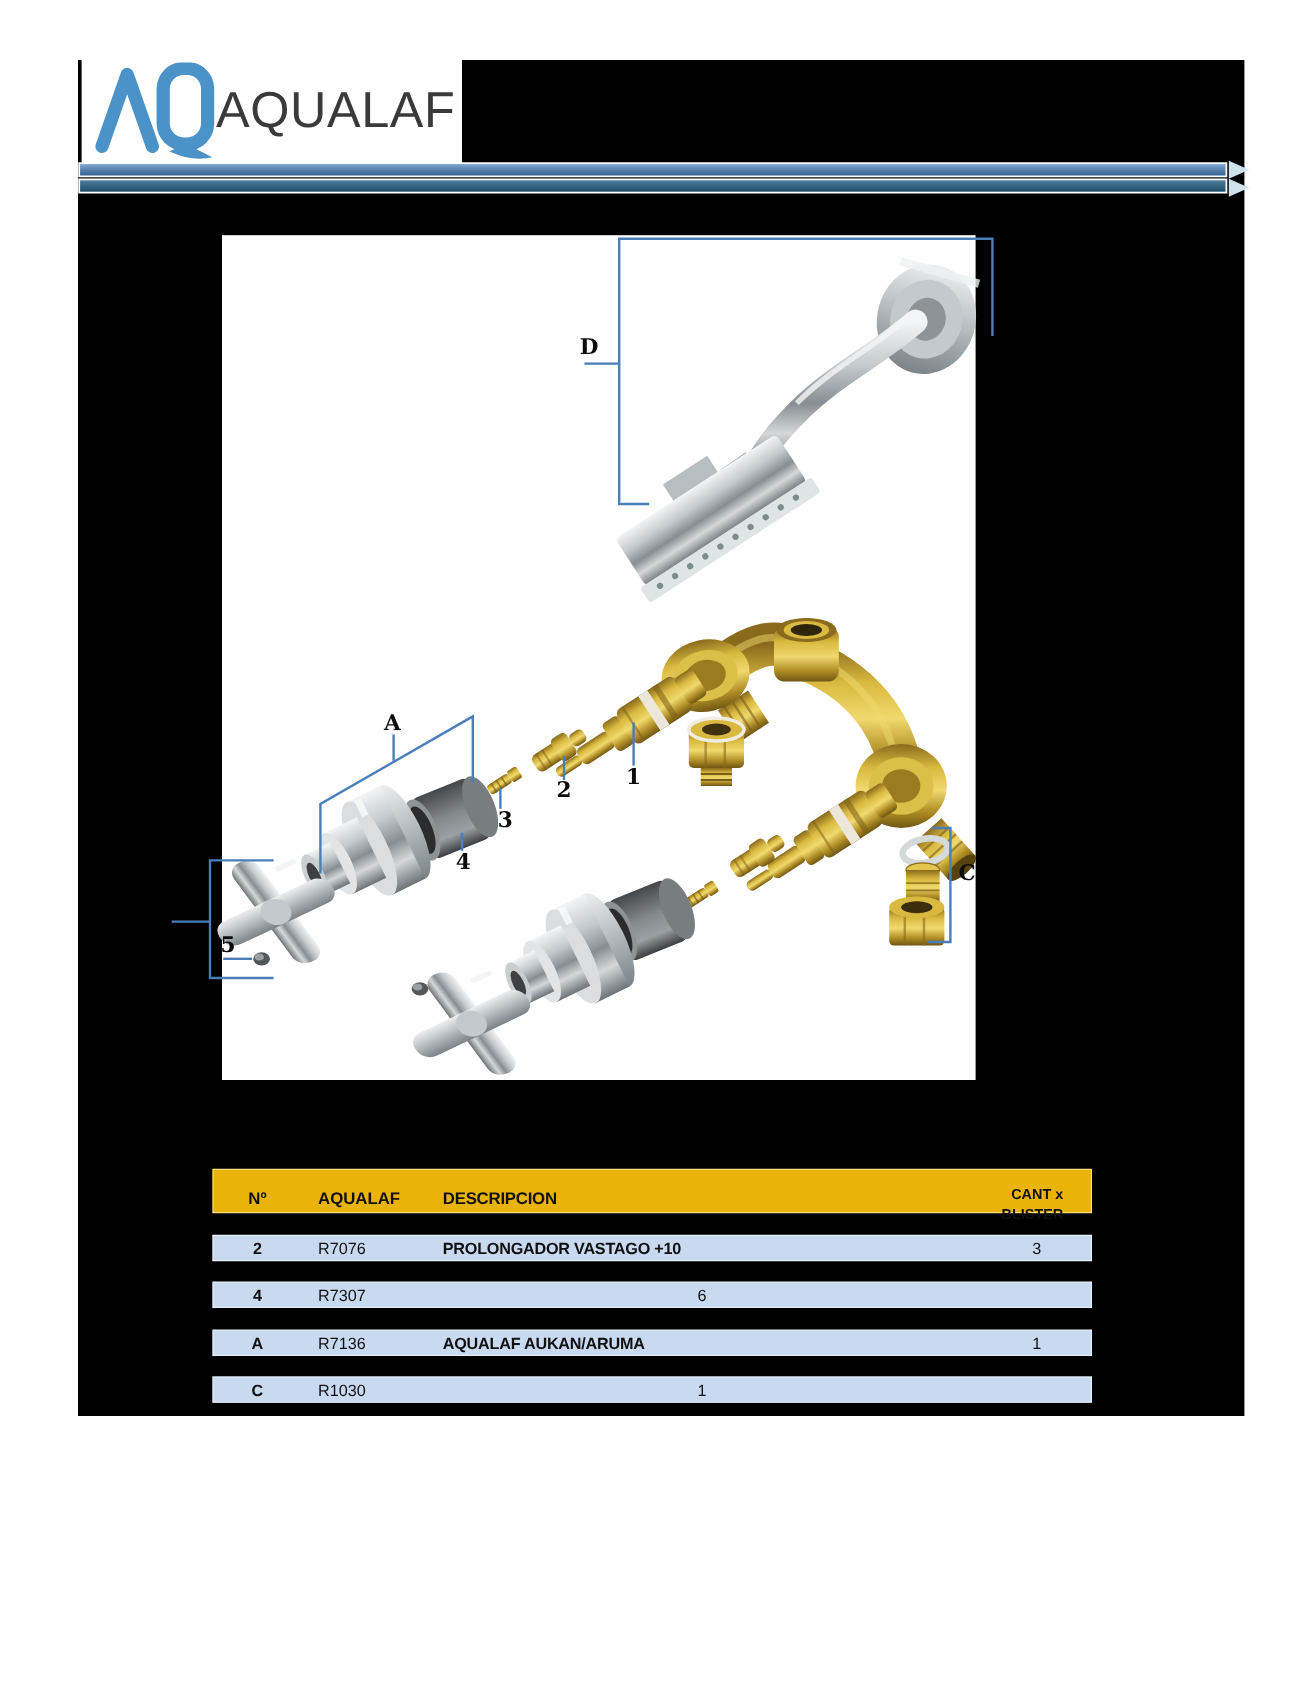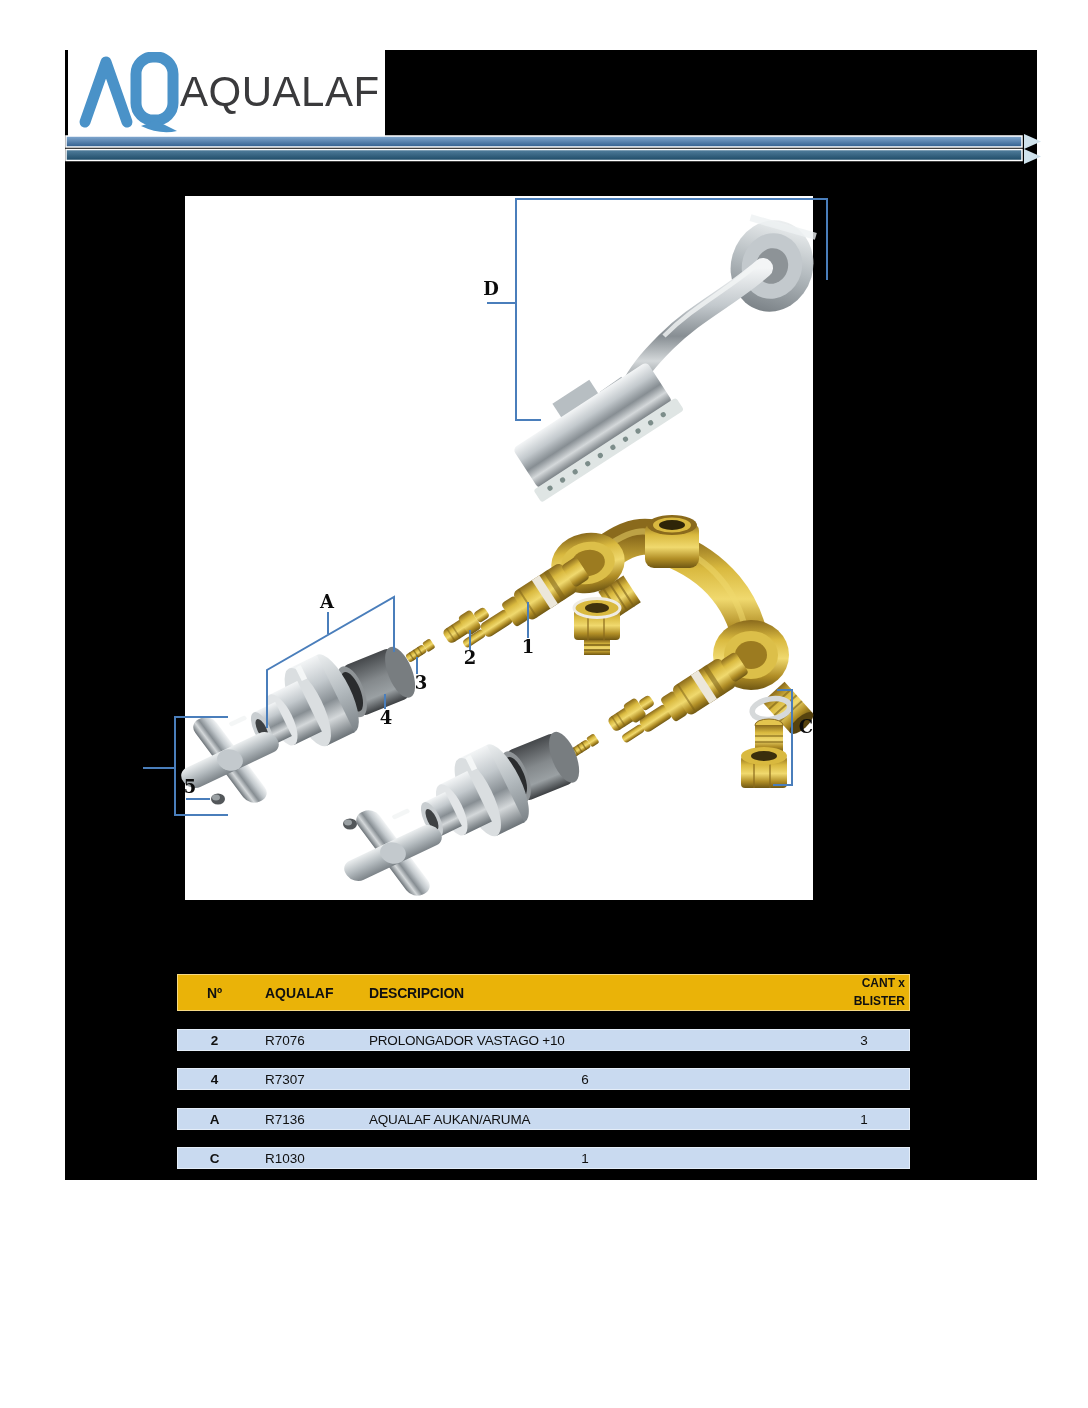--- a/index.html
+++ b/index.html
@@ -11,24 +11,24 @@
   .overlay{position:absolute;left:0;top:0;pointer-events:none;}
   
   .ptable{position:absolute;left:177px;top:974px;width:733px;color:#101010;}
   .thead,.trow{display:grid;grid-template-columns:73px 100px 1fr 90px;align-items:center;box-sizing:border-box;border:1px solid rgba(255,255,255,.5);}
   .thead{height:37px;background:#eab308;font-weight:700;font-size:14px;}
   .trow{height:22px;background:#c9daf0;font-size:13.5px;}
   .trow.g18{margin-top:18px;} .trow.g17{margin-top:17px;}
   .thead{margin-top:0;} .trow:nth-of-type(2){margin-top:18px;}
   .c1{text-align:center;font-weight:700;}
   .c2{padding-left:14px;}
-  .c3{padding-left:18px;letter-spacing:-.2px;}
+  .c3{padding-left:18px;letter-spacing:-.2px;font-weight:bold;}
   .c4{text-align:center;}
   .thead .c2,.thead .c3{font-weight:700;}
-  .thead .c4{font-size:12px;line-height:1.45;text-align:right;padding-right:4px;font-weight:700;}
+  .thead .c4{font-size:12px;line-height:1.45;text-align:right;padding-right:23px;font-weight:700;margin-top:12px;}
   .thead .c4 span{display:block;}
 </style>
 </head>
 <body>
 
 <div class="slide"></div>
 
 <div class="logo-box">
   <svg width="108" height="84" viewBox="0 0 108 84">
     <path d="M12,70 L33,10 L54,70" stroke="#4a92c8" stroke-width="11" fill="none" stroke-linecap="round" stroke-linejoin="round"></path>

